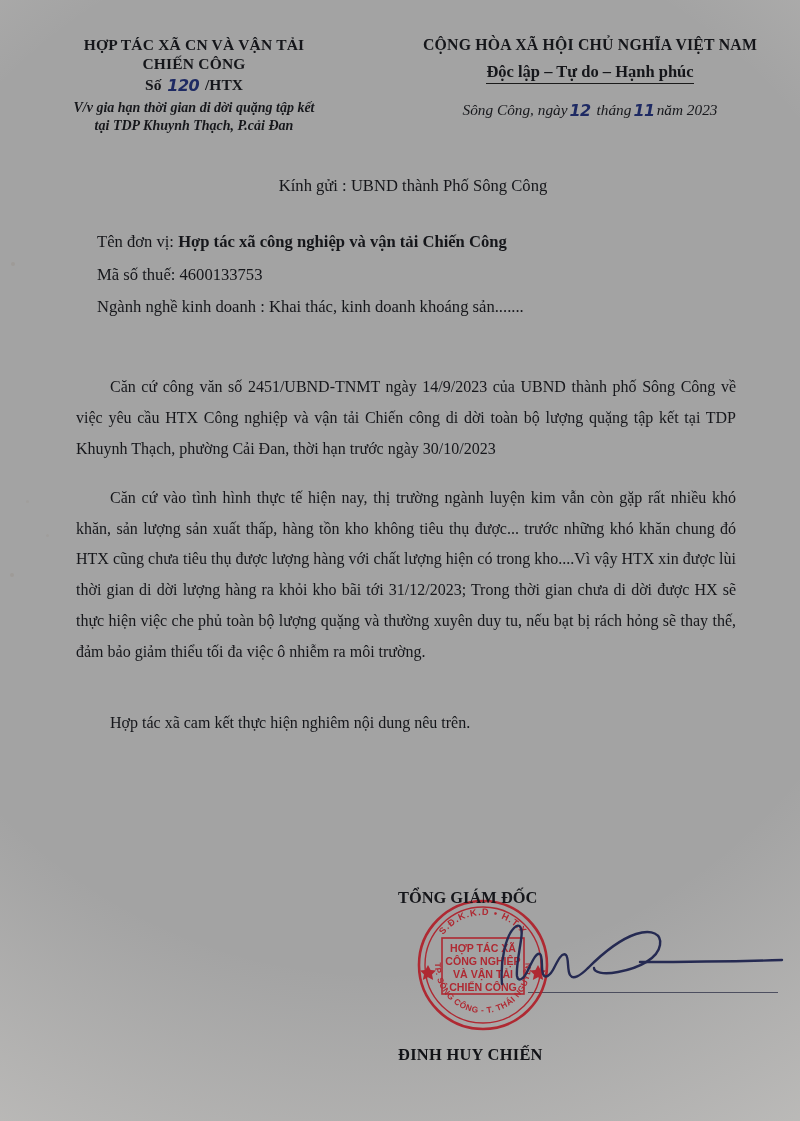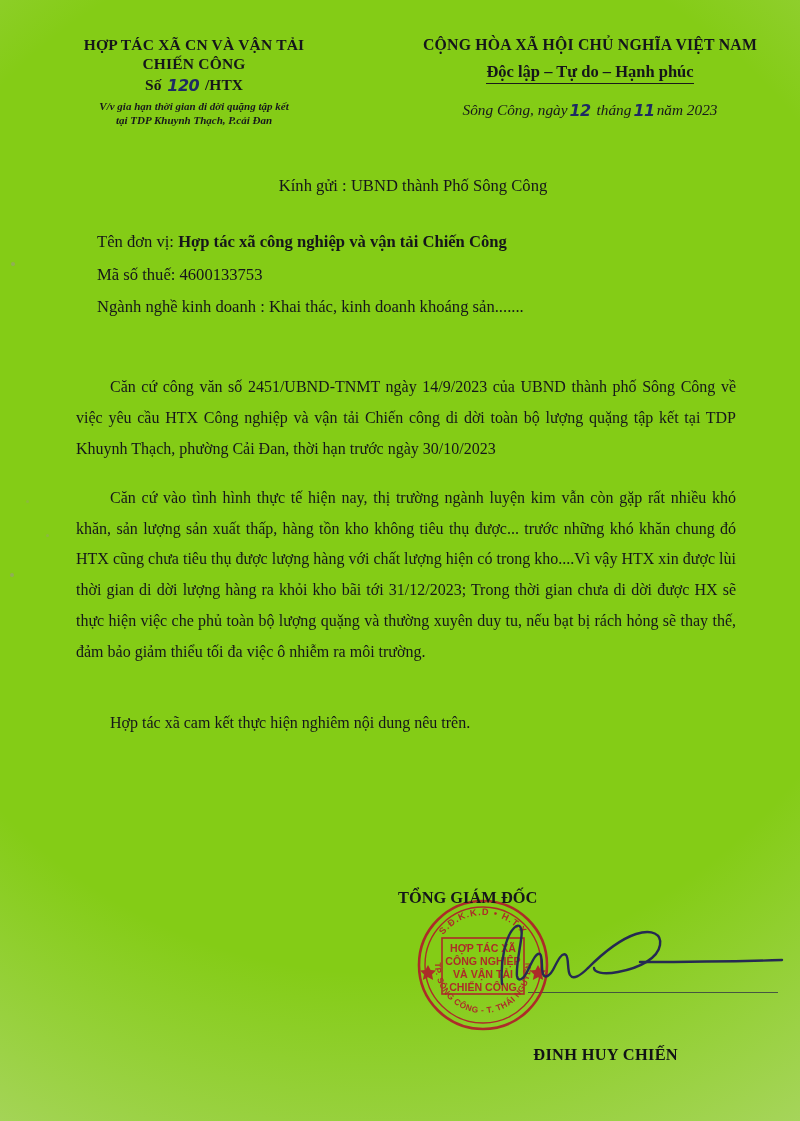--- a/index.html
+++ b/index.html
@@ -11,21 +11,21 @@
     height: 1121px;
     background: #ffffff;
     font-family: "Liberation Serif", serif;
     overflow: hidden;
   }
 
   .page {
     position: relative;
     width: 800px;
     height: 1121px;
-    background: #84cc16;
+    background: #a3a3a3;
     overflow: hidden;
   }
 
   
   .scan-tint {
     position: absolute;
     inset: 0;
     background:
       radial-gradient(ellipse 120% 85% at 48% 40%, rgba(255,255,255,0) 55%, rgba(232,229,224,0.55) 100%);
     pointer-events: none;
@@ -74,21 +74,21 @@
     color: #1e2a63;
     font-size: 16px;
     letter-spacing: -0.5px;
     padding: 0 2px;
     position: relative;
     top: 1px;
   }
   .subject {
     font-style: italic;
     font-weight: bold;
-    font-size: 11px;
+    font-size: 14px;
     line-height: 1.3;
     margin-top: 5px;
     color: #16171b;
   }
   .nation {
     font-weight: bold;
     font-size: 15.8px;
     letter-spacing: .2px;
     color: #15161a;
   }
@@ -167,21 +167,21 @@
     font-weight: bold;
     font-size: 16.4px;
     color: #15161a;
     z-index: 4;
   }
   .signer-name {
     position: absolute;
     top: 157px;
     left: 398px;
     width: 280px;
-    text-align: right;
+    text-align: left;
     font-weight: bold;
     font-size: 16.4px;
     letter-spacing: .3px;
     color: #111216;
     z-index: 4;
   }
 
   
   .seal {
     position: absolute;

